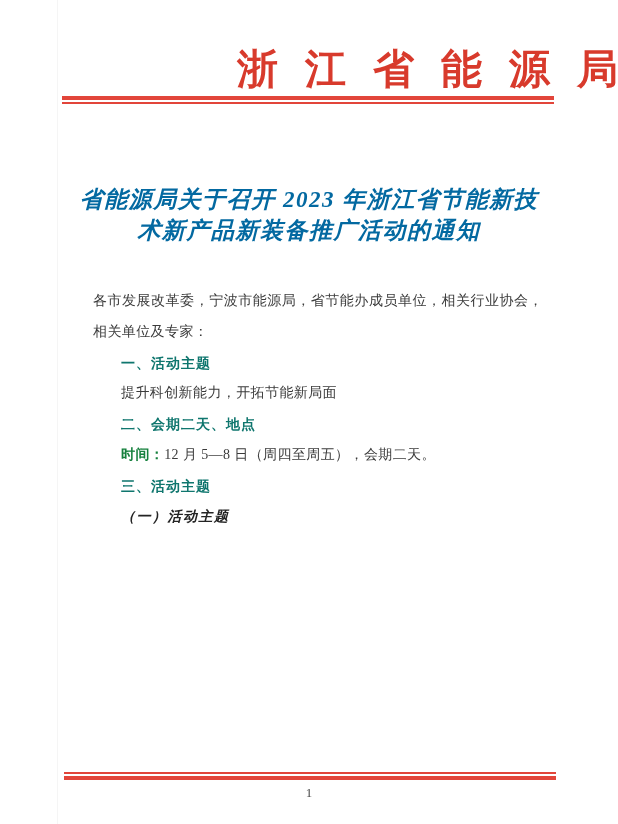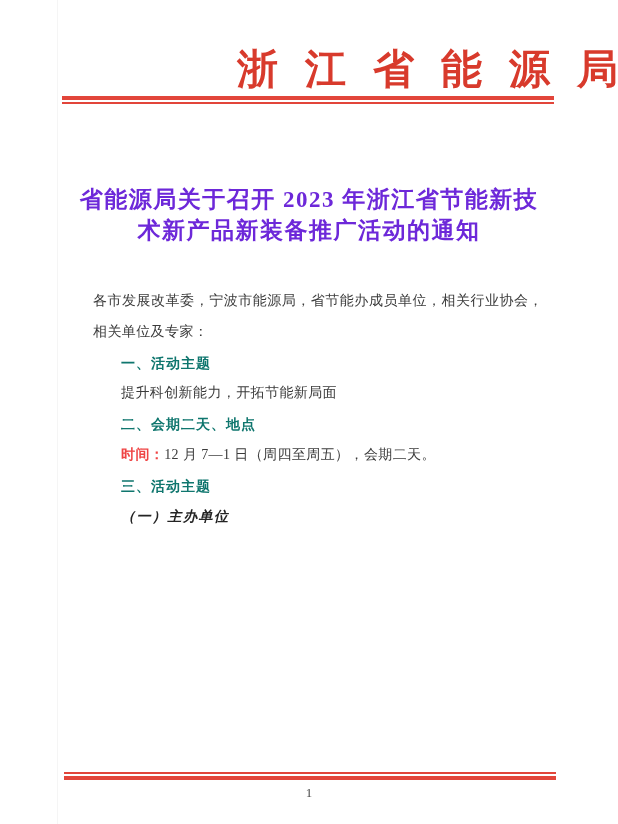--- a/index.html
+++ b/index.html
@@ -47,24 +47,25 @@
   }
   .head-rule .thick { height: 4px; background: #e2453a; }
   .head-rule .gap   { height: 2px; background: transparent; }
   .head-rule .thin  { height: 2px; background: #e2453a; }
 
   
   .doc-title {
     margin-top: 90px;
     text-align: center;
     font-weight: bold;
-    color: #6d28d9;
+    color: #0369a1;
     font-size: 23px;
     line-height: 31px;
     letter-spacing: 1.5px;
+    font-style: italic;
   }
 
   
   .doc-body {
     margin-top: 40px;
     padding: 0 75px 0 93px;
     font-size: 14px;
     line-height: 30.8px;
     letter-spacing: 0.4px;
     color: #3b3b3b;
@@ -82,21 +83,21 @@
   }
   .heading-kai {
     font-weight: bold;
     font-style: italic;
     color: #242424;
     letter-spacing: 1.5px;
   }
   .inline-label {
     font-family: Liberation Mono, monospace;
     font-weight: bold;
-    color: #ef4444;
+    color: #15803d;
   }
 
   
   .foot-rule {
     position: absolute;
     left: 64px;
     top: 772px;
     width: 492px;
   }
   .foot-rule .thin  { height: 1.5px; background: #e2453a; }
@@ -136,27 +137,27 @@
     <p>各市发展改革委，宁波市能源局，省节能办成员单位，相关行业协会，相关单位及专家：</p>
 
 
     <p class="indent heading-hei">一、活动主题</p>
 
     <p class="indent">提升科创新能力，开拓节能新局面</p>
 
     <p class="indent heading-hei">二、会期二天、地点</p>
 
     <p class="indent">
-      <span class="inline-label">时间：</span><span>12 月 7—1 日（周四至周五），会期二天。</span>
+      <span class="inline-label">时间：</span><span>12 月 5—8 日（周四至周五），会期二天。</span>
     </p>
 
 
     <p class="indent heading-hei">三、活动主题</p>
 
-    <p class="indent heading-kai">（一）主办单位</p>
+    <p class="indent heading-kai">（一）活动主题</p>
 
   </div>
 
   <div class="foot-rule">
     <div class="thin"></div>
     <div class="gap"></div>
     <div class="thick"></div>
   </div>
 
   <div class="page-number">1</div>

